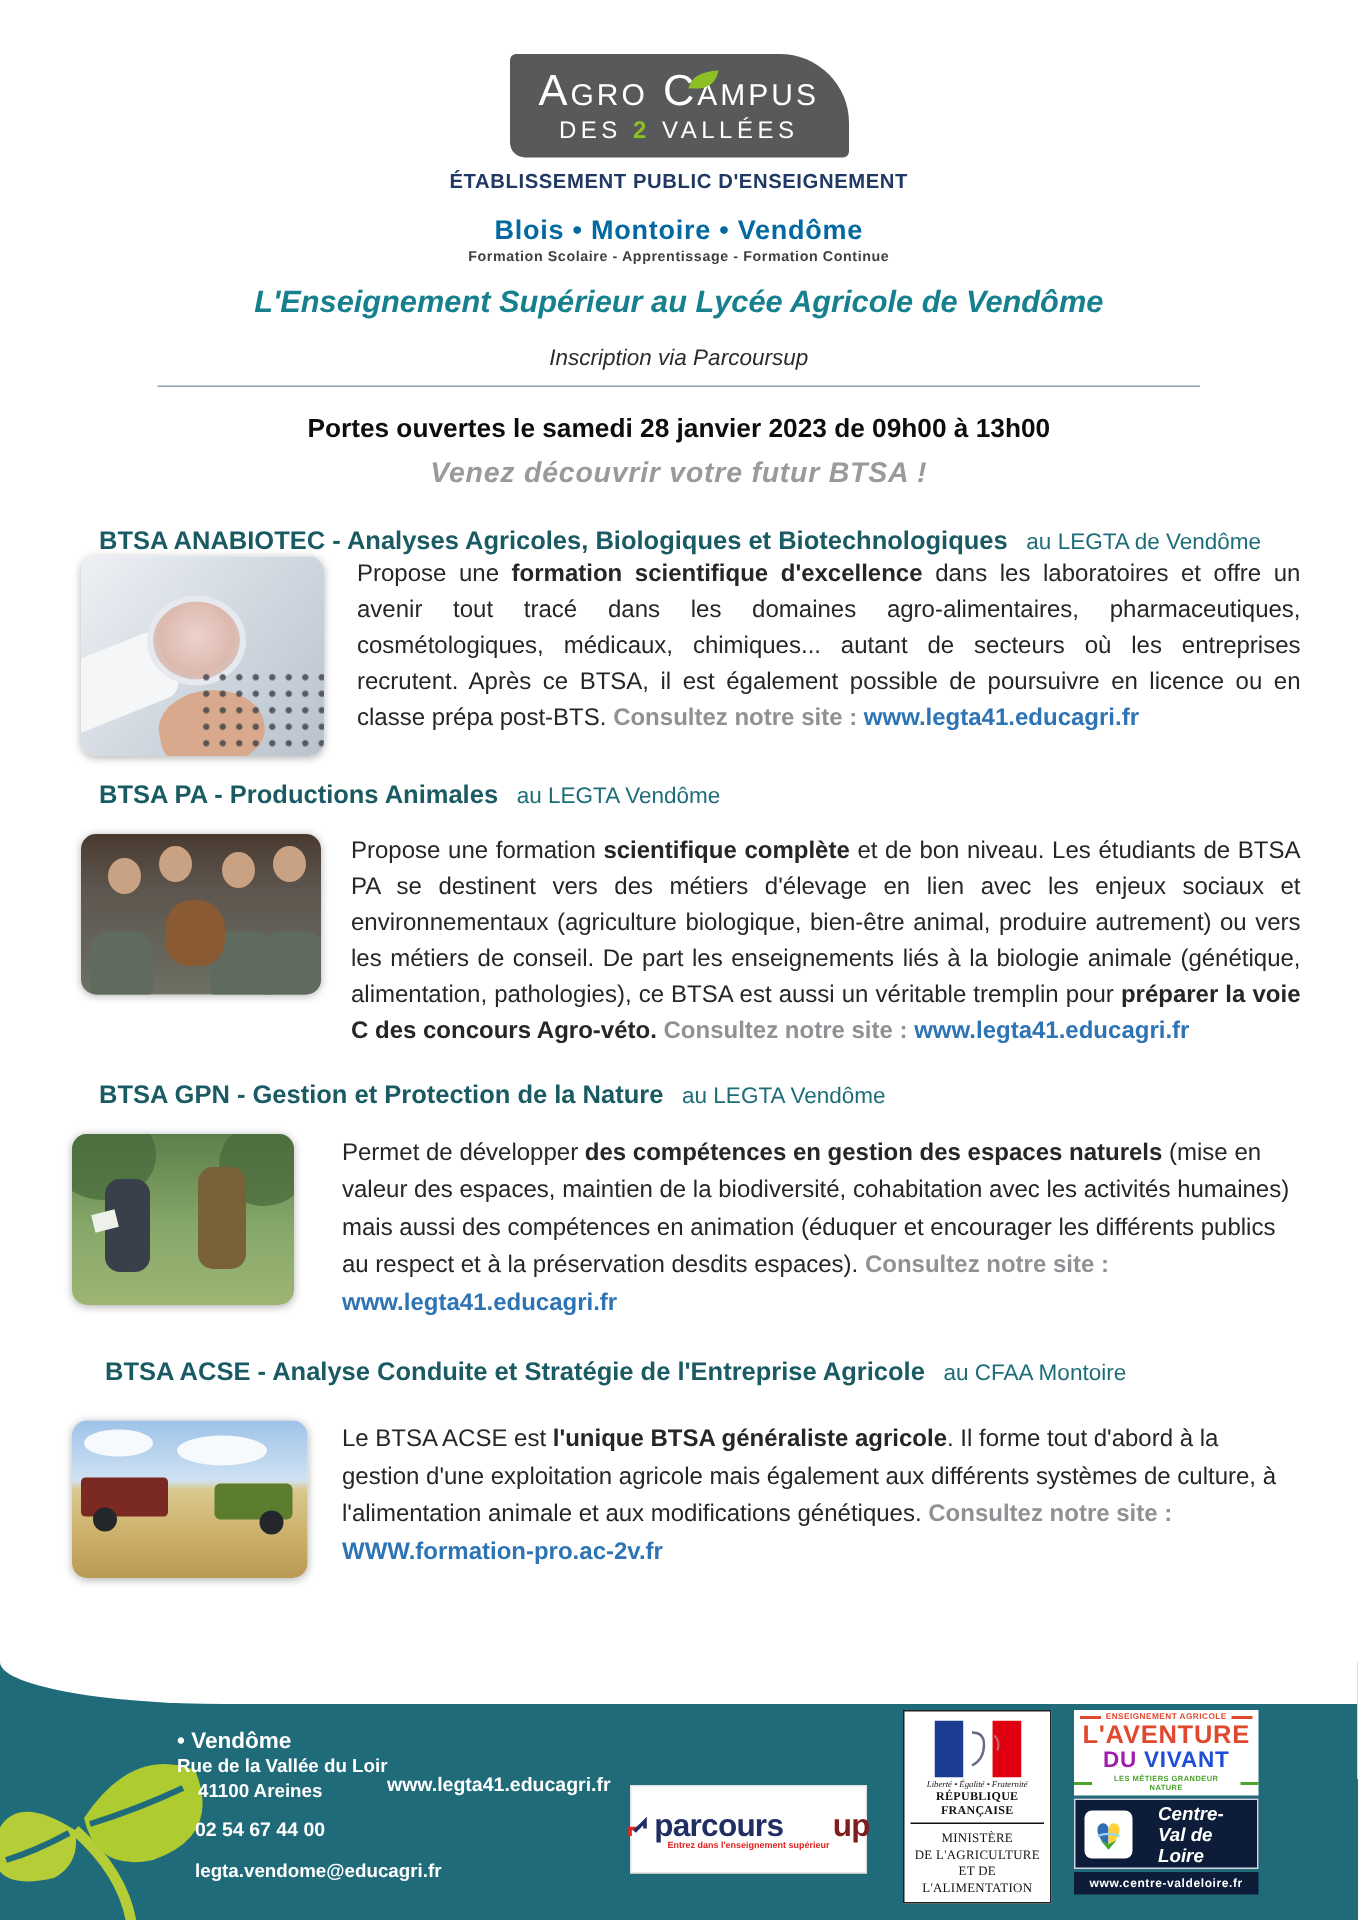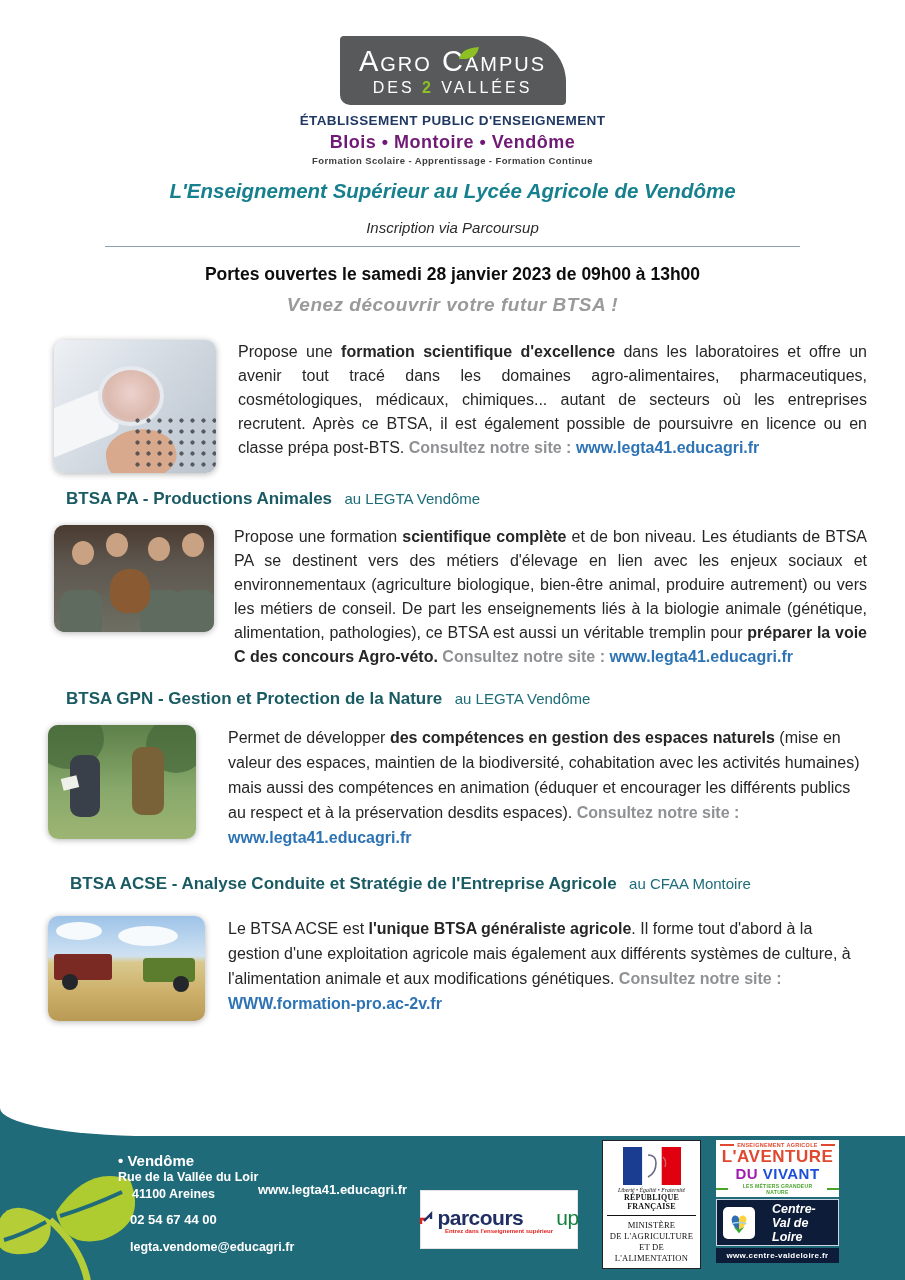--- a/index.html
+++ b/index.html
@@ -18,21 +18,21 @@
     width:226px;padding:10px 0 8px 0;
     border-radius:4px 46px 4px 10px;
     text-align:center;position:relative;
   }
   .logo-line1{font-size:29px;font-weight:300;letter-spacing:2px;line-height:30px;}
   .logo-line1 .small{font-size:20px;}
   .logo-leaf{position:absolute;top:10px;left:118px;width:22px;height:14px;}
   .logo-line2{font-size:16px;font-weight:300;letter-spacing:3px;line-height:18px;}
   .logo-line2 .green2{color:#8cc024;font-weight:bold;}
   .estab{margin-top:8px;font-size:13.5px;font-weight:bold;color:#203864;letter-spacing:.4px;}
-  .cities{margin-top:4px;font-size:18px;font-weight:bold;color:#701a75;letter-spacing:.5px;}
+  .cities{margin-top:15px;font-size:18px;font-weight:bold;color:#0369a1;letter-spacing:.5px;}
   .formation{margin-top:2px;font-size:9.5px;font-weight:bold;color:#3f3f3f;letter-spacing:.4px;}
 
   
   .main-title{margin-top:13px;text-align:center;font-size:20.5px;font-weight:bold;font-style:italic;color:#17808e;}
   .sub-title{margin-top:16px;text-align:center;font-size:15px;font-style:italic;color:#2b2b2b;}
   .rule{width:695px;margin:10px auto 0 auto;border:0;border-top:1px solid #8fa0b5;}
   .open-day{margin-top:17px;text-align:center;font-size:17.5px;font-weight:bold;color:#0d0d0d;}
   .tagline{margin-top:9px;text-align:center;font-size:19px;font-weight:bold;font-style:italic;color:#9a9a9a;letter-spacing:.5px;}
 
   
@@ -85,21 +85,21 @@
   .site-main{position:absolute;left:258px;top:74px;font-size:13px;font-weight:bold;}
   .phone{position:absolute;left:130px;top:104px;font-size:13px;font-weight:bold;}
   .email{position:absolute;left:130px;top:132px;font-size:12.5px;font-weight:bold;}
 
   .leaf-art{position:absolute;left:-8px;bottom:-4px;}
 
   .parcoursup{position:absolute;left:420px;top:82px;width:156px;height:57px;background:#ffffff;border:1px solid #e3e3e3;
       display:flex;flex-direction:column;align-items:center;justify-content:center;}
   .ps-row{display:flex;align-items:center;}
   .ps-brand-a{color:#202e64;font-size:21px;font-weight:bold;letter-spacing:-.5px;}
-  .ps-brand-b{color:#15803d;font-size:21px;font-weight:normal;letter-spacing:-.5px;padding-left:33px;}
+  .ps-brand-b{color:#7f1d1d;font-size:21px;font-weight:bold;letter-spacing:-.5px;padding-left:33px;}
   .ps-tag{color:#e1221f;font-size:6px;font-weight:bold;margin-top:-2px;}
 
   .ministry{position:absolute;left:602px;top:32px;width:97px;height:127px;background:#ffffff;border:1px solid #222;
       text-align:center;color:#111;}
   .ministry *{color:#111;}
   .min-flag{margin:6px auto 2px auto;display:block;}
   .min-motto{font-family:"Liberation Serif",serif;font-style:italic;font-size:5.8px;}
   .min-rep{font-family:"Liberation Serif",serif;font-weight:bold;font-size:8px;letter-spacing:.2px;}
   .min-div{border-top:1.5px solid #111;margin:4px 4px;}
   .min-name{font-family:"Liberation Serif",serif;font-size:8.6px;line-height:11px;white-space:pre-line;letter-spacing:.2px;}
@@ -142,20 +142,24 @@
     <div class="formation">Formation Scolaire - Apprentissage - Formation Continue</div>
   </div>
 
   <div class="main-title">L'Enseignement Supérieur au Lycée Agricole de Vendôme</div>
   <div class="sub-title">Inscription via Parcoursup</div>
   <hr class="rule">
   <div class="open-day">Portes ouvertes le samedi 28 janvier 2023 de 09h00 à 13h00</div>
   <div class="tagline">Venez découvrir votre futur BTSA !</div>
 
   <div class="section" style="margin-top:24px;">
+    <div class="sec-head">
+      <span class="sec-title">BTSA ANABIOTEC - Analyses Agricoles, Biologiques et  Biotechnologiques</span>
+      <span class="sec-loc">au LEGTA de Vendôme</span>
+    </div>
     <div class="sec-row" style="">
       <div class="photo photo-lab">
         <div class="sleeve"></div>
         <div class="petri"></div>
         <div class="hand"></div>
         <div class="dots"></div>
       </div>
       <p class="sec-text just"><span>Propose une </span><span class="b">formation scientifique d'excellence</span><span> dans les laboratoires et offre un avenir tout tracé dans les domaines agro-alimentaires, pharmaceutiques, cosmétologiques, médicaux, chimiques... autant de secteurs où les entreprises recrutent. Après ce BTSA, il est également possible de poursuivre en licence ou en classe prépa post-BTS. </span><span class="muted">Consultez notre site : </span><a class="link">www.legta41.educagri.fr</a></p>
     </div>
   </div>

